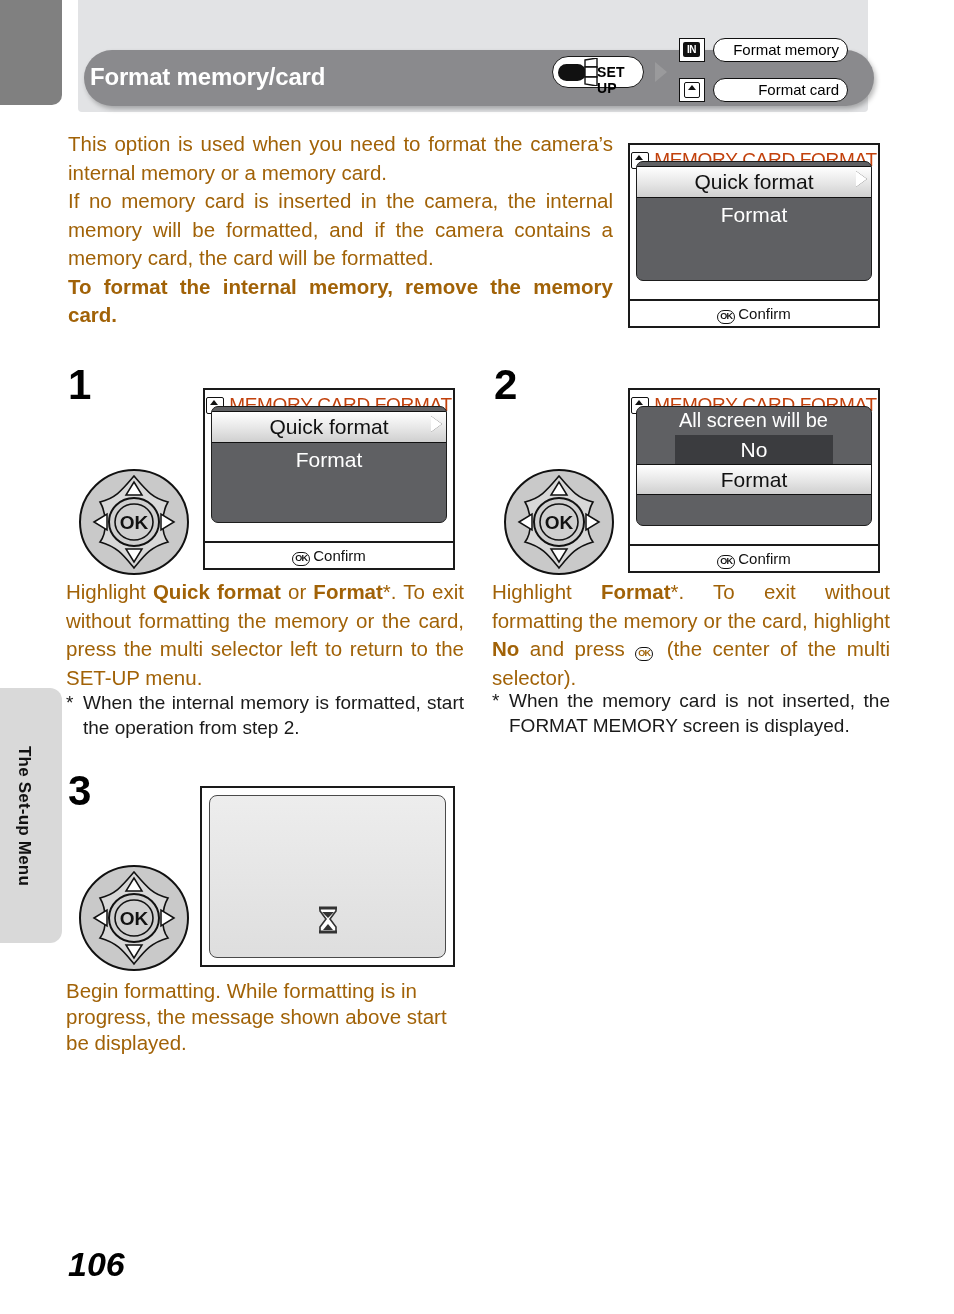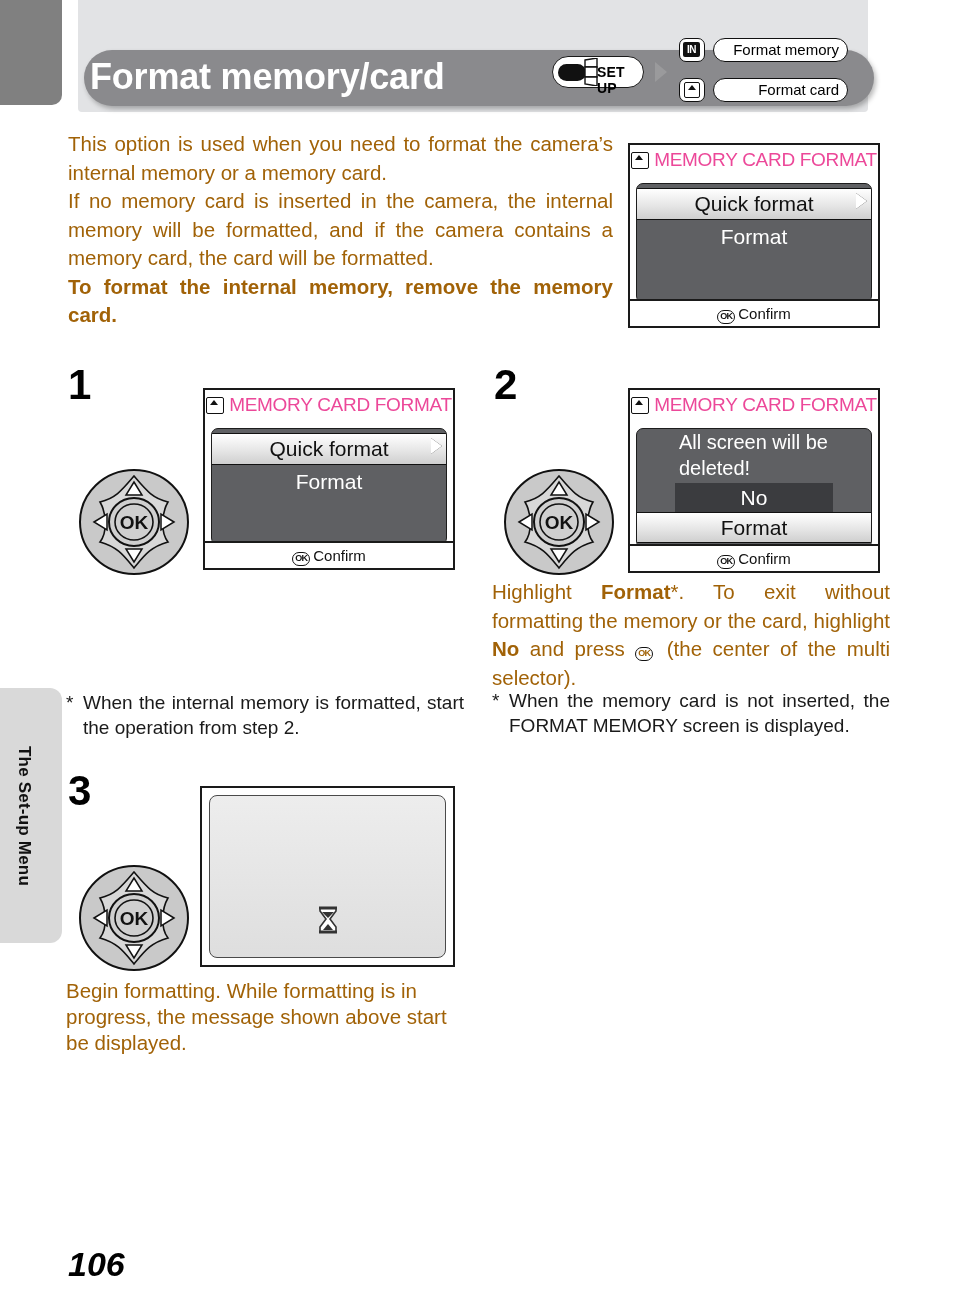--- a/index.html
+++ b/index.html
@@ -37,21 +37,21 @@
     position: absolute;
     left: 84px; top: 50px;
     width: 790px; height: 56px;
     background: #8a8a8d;
     border-radius: 28px;
     box-shadow: 2px 3px 5px rgba(0,0,0,0.28);
   }
   .header-title {
     position: absolute;
     left: 90px; top: 54px;
-    font-size: 36px;
+    font-size: 24px;
     font-weight: bold;
     color: #ffffff;
     letter-spacing: -0.2px;
     line-height: 46px;
   }
 
   
   .setup-badge {
     position: absolute;
     left: 552px; top: 56px;
@@ -89,21 +89,21 @@
     border-left: 12px solid #9a9a9c;
     border-top: 10px solid transparent;
     border-bottom: 10px solid transparent;
   }
 
   .menu-icon-box {
     position: absolute;
     width: 26px; height: 24px;
     background: #fff;
     border: 1.5px solid #111;
-    border-radius: 7px;
+    border-radius: 0;
     box-sizing: border-box;
   }
   .menu-label-box {
     position: absolute;
     height: 24px;
     background: #fff;
     border: 1.5px solid #111;
     border-radius: 12px;
     box-sizing: border-box;
     font-size: 15px;
@@ -162,23 +162,23 @@
 
   
   .lcd {
     position: absolute;
     background: #ffffff;
     border: 2px solid #1a1a1a;
     box-sizing: border-box;
   }
   .lcd-title {
     position: relative;
-    height: 38px;
+    height: 16px;
     font-size: 19px;
-    color: #ec4899;
+    color: #c2410c;
     text-align: center;
     line-height: 29px;
     letter-spacing: -0.3px;
     white-space: nowrap;
   }
   .lcd-title .cardglyph {
     position: relative;
     display: inline-block;
     width: 18px; height: 17px;
     border: 1.6px solid #111;
@@ -431,20 +431,21 @@
       </div>
       <div class="lcd-row" style="margin-top:2px;">
         <span>Format</span>
       </div>
     </div>
     <div class="lcd-confirm">
       <span class="okglyph">OK</span><span>Confirm</span>
     </div>
   </div>
 
+  <div class="caption bodytext" style="left:66px; top:578px; width:398px;">Highlight <b>Quick format</b> or <b>Format</b>*. To exit without formatting the memory or the card, press the multi selector left to return to the SET-UP menu.</div>
 
   <div class="caption footnote" style="left:66px; top:690px; width:398px;">
     <span class="fn-star">*</span>
     <span class="fn-txt">When the internal memory is formatted, start the operation from step 2.</span>
   </div>
 
   <div class="stepnum" style="left:494px; top:364px;">2</div>
 
   <div class="selector" style="left:503px; top:468px; width:112px; height:108px;">
     <svg viewBox="0 0 112 108" width="112" height="108">
@@ -459,21 +460,20 @@
       <path d="M96 54 L83 46 L83 62 Z" fill="#fff" stroke="#111" stroke-width="1.5"></path>
     </svg>
   </div>
 
   <div class="lcd" style="left:628px; top:388px; width:252px; height:185px;">
     <div class="lcd-title">
       <span class="cardglyph"></span><span>MEMORY CARD FORMAT</span>
     </div>
     <div class="lcd-body" style="height:120px;">
       <div class="warn-line">All screen will be</div>
-      <div class="warn-line">deleted!</div>
       <div class="lcd-row darkband" style="margin:2px 38px 0 38px; height:29px; line-height:29px;">
         <span>No</span>
       </div>
       <div class="lcd-row selected" style="height:29px; line-height:29px;">
         <span>Format</span>
       </div>
     </div>
     <div class="lcd-confirm">
       <span class="okglyph">OK</span><span>Confirm</span>
     </div>

